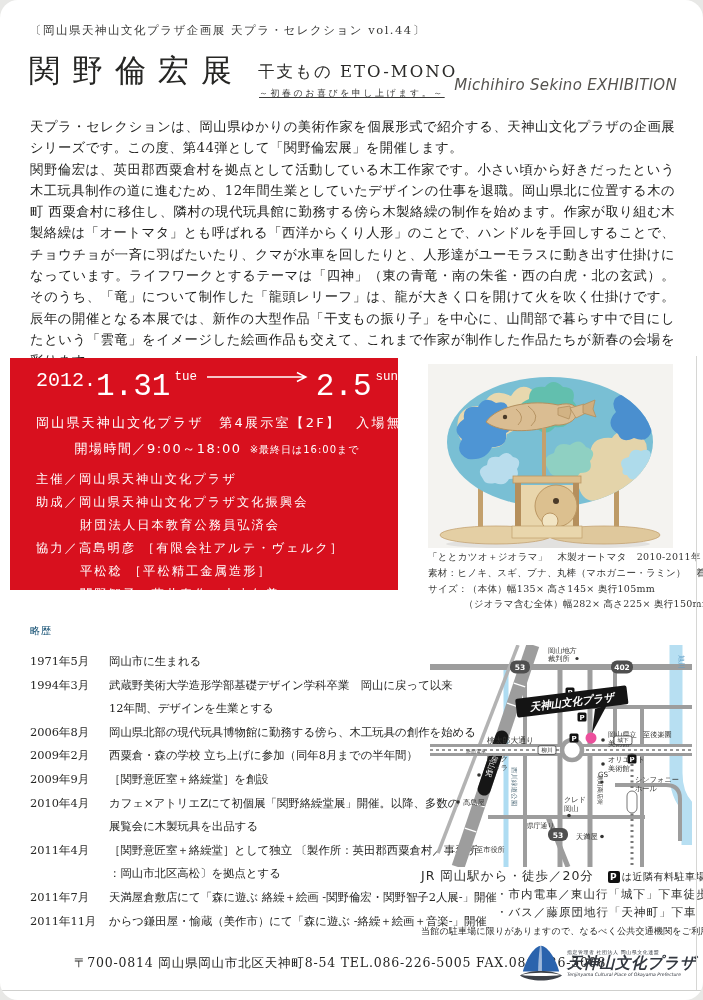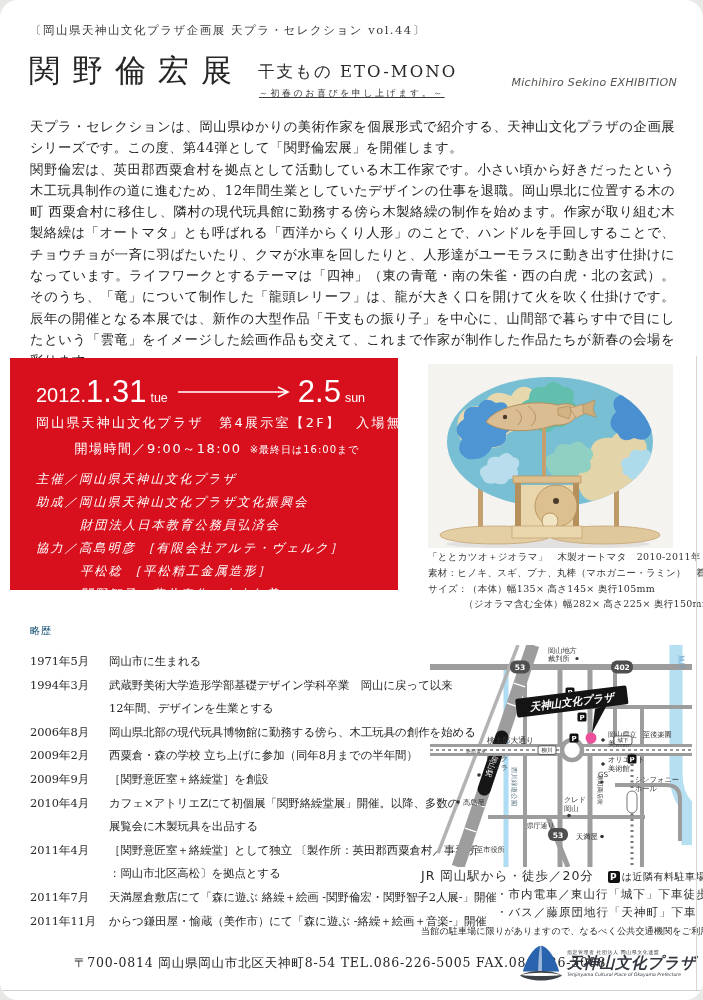--- a/index.html
+++ b/index.html
@@ -8,38 +8,38 @@
     background:#ffffff; overflow:hidden;
     font-family:"DejaVu Serif", serif; color:#2b2b29;border-radius:18px;
   }
   .abs{position:absolute;}
   
   #series-label{left:30px; top:23px; font-size:11.5px; letter-spacing:1.5px; color:#3a3a38;}
   #main-title{left:29px; top:50px; font-size:31px; letter-spacing:12px; color:#262624; white-space:nowrap;}
   #subtitle-jp{left:258px; top:61px; font-size:16.5px; letter-spacing:2px; color:#2b2b29; white-space:nowrap;}
   #subtitle-note{left:259px; top:87px; font-size:9px; letter-spacing:2.5px; color:#3a3a38; white-space:nowrap;text-decoration:underline;}
   #title-en{right:26px; top:76px; font-family:"DejaVu Sans", sans-serif; font-style:italic;
-            font-size:11px; letter-spacing:0.3px; color:#55534f;}
+            font-size:15px; letter-spacing:0.3px; color:#55534f;}
   
   #intro{left:30px; top:116px; width:645px; font-size:13.3px; line-height:21.3px;
          text-align:justify; letter-spacing:0.4px; color:#1f1f1d;}
   #intro p{margin:0;}
   
   #event-box{left:10px; top:358px; width:388px; height:232px; background:#d8101e;
              color:#ffffff; font-family:"DejaVu Sans", sans-serif;
              box-sizing:border-box; padding:13px 0 0 26px;}
-  #date-row{display:flex; align-items:flex-end; height:36px; font-family:Liberation Sans, sans-serif;}
+  #date-row{display:flex; align-items:flex-start; height:36px; font-family:Liberation Mono, monospace;}
   .date-year{font-size:20px; line-height:1; margin-bottom:2px;}
   .date-big{font-size:31px; line-height:1;}
   .date-day{font-size:12.5px; line-height:1; margin:0 0 3px 4px;}
   .date-arrow{margin:0 8px 9px 10px;}
   #venue-line{margin-top:7px; font-size:13px; letter-spacing:2.2px; white-space:nowrap;}
   #hours-line{margin-top:8px; font-size:13px; letter-spacing:1.5px; white-space:nowrap;text-align:center;}
   #hours-note{font-size:10px; letter-spacing:1px; margin-left:8px;}
-  .credit-line{font-size:12.3px; letter-spacing:2px; line-height:23px; white-space:nowrap;font-style:italic;}
+  .credit-line{font-size:12.3px; letter-spacing:2px; line-height:23px; white-space:nowrap;}
   .credit-line.first{margin-top:10px;}
   .credit-indent{padding-left:44px;}
   
   #photo{left:428px; top:364px; width:245px; height:184px; background:#f4f3f0;}
   #caption{left:428px; top:549px; width:266px; font-size:9.5px; line-height:15.8px;
            color:#333331; letter-spacing:0.3px; white-space:nowrap;}
   .caption-indent{padding-left:36px;}
   
   #bio-heading{left:30px; top:624px; font-size:10px; letter-spacing:1px; color:#0c4a6e;}
   #bio{left:30px; top:650px; width:404px; font-size:11.4px; color:#262624;}

